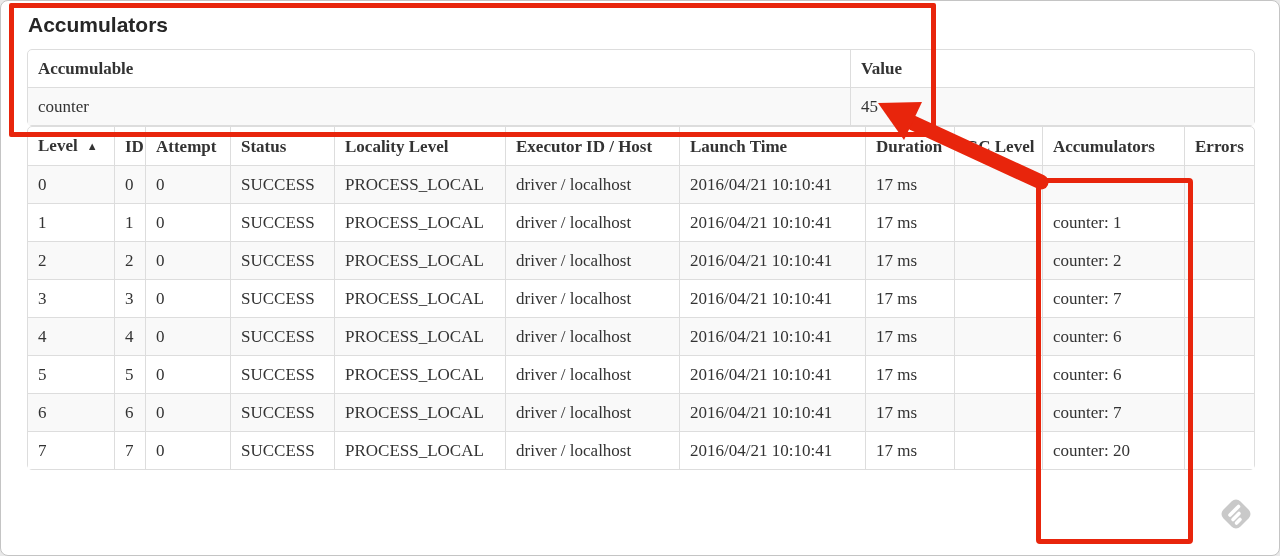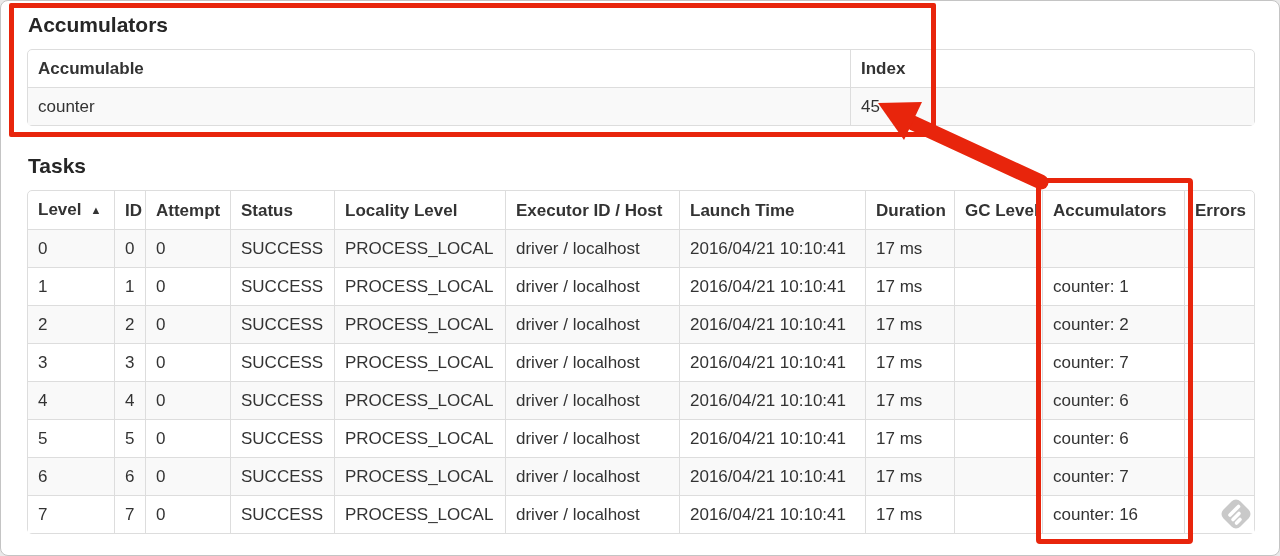--- a/index.html
+++ b/index.html
@@ -9,21 +9,21 @@
     position:relative; width:1280px; height:556px; background:#ffffff;
     border:1px solid #c4c4c4; border-radius:8px; overflow:hidden;
     font-family:"Liberation Sans", sans-serif; color:#333;
   }
   .content { padding:13px 26px 0 26px; }
   h2.section-title { font-size:21px; line-height:22px; font-weight:bold; color:#262626; margin:0 0 13px 1px; }
   h2.tasks-title { margin-top:29px; }
   .table-wrap {
     width:1228px; border:1px solid #dddddd; border-radius:5px; background:#fff;
   }
-  table { width:1226px; border-collapse:separate; border-spacing:0; table-layout:fixed; }
+  table { width:1226px; border-collapse:separate; border-spacing:0; table-layout:fixed;font-family:Liberation Serif, serif; }
   th, td {
     font-size:17px; text-align:left; vertical-align:middle;
     padding:8px 10px; line-height:21px; white-space:nowrap; overflow:hidden;
     border-left:1px solid #dddddd;
   }
   th:first-child, td:first-child { border-left:none; }
   tbody td { border-top:1px solid #dddddd; }
   th { font-weight:bold; color:#333; }
   tbody tr:nth-child(odd) td { background:#f9f9f9; }
   tbody tr:nth-child(even) td { background:#ffffff; }
@@ -52,33 +52,32 @@
 
     <div class="table-wrap">
       <table>
         <colgroup>
           <col style="width:822px">
             <col style="width:404px">
         </colgroup>
       <thead>
             <tr>
               <th><span>Accumulable</span></th>
-              <th><span>Index</span></th>
+              <th><span>Value</span></th>
             </tr>
           </thead>
           <tbody>
             <tr>
               <td>counter</td>
               <td>45</td>
             </tr>
           </tbody>
         </table>
     </div>
 
-    <h2 class="section-title tasks-title">Tasks</h2>
 
     <div class="table-wrap">
       <table>
         <colgroup>
           <col style="width:86px">
             <col style="width:31px">
             <col style="width:85px">
           <col style="width:104px">
             <col style="width:171px">
             <col style="width:174px">
@@ -198,21 +197,21 @@
             <tr>
               <td>7</td>
               <td>7</td>
               <td>0</td>
               <td>SUCCESS</td>
               <td>PROCESS_LOCAL</td>
               <td>driver / localhost</td>
               <td>2016/04/21 10:10:41</td>
               <td>17 ms</td>
               <td></td>
-              <td>counter: 16</td>
+              <td>counter: 20</td>
               <td></td>
             </tr>
           </tbody>
         </table>
     </div>
 
   </div>
 
   <div class="annot-box box-section"></div>
   <div class="annot-box box-column"></div>

